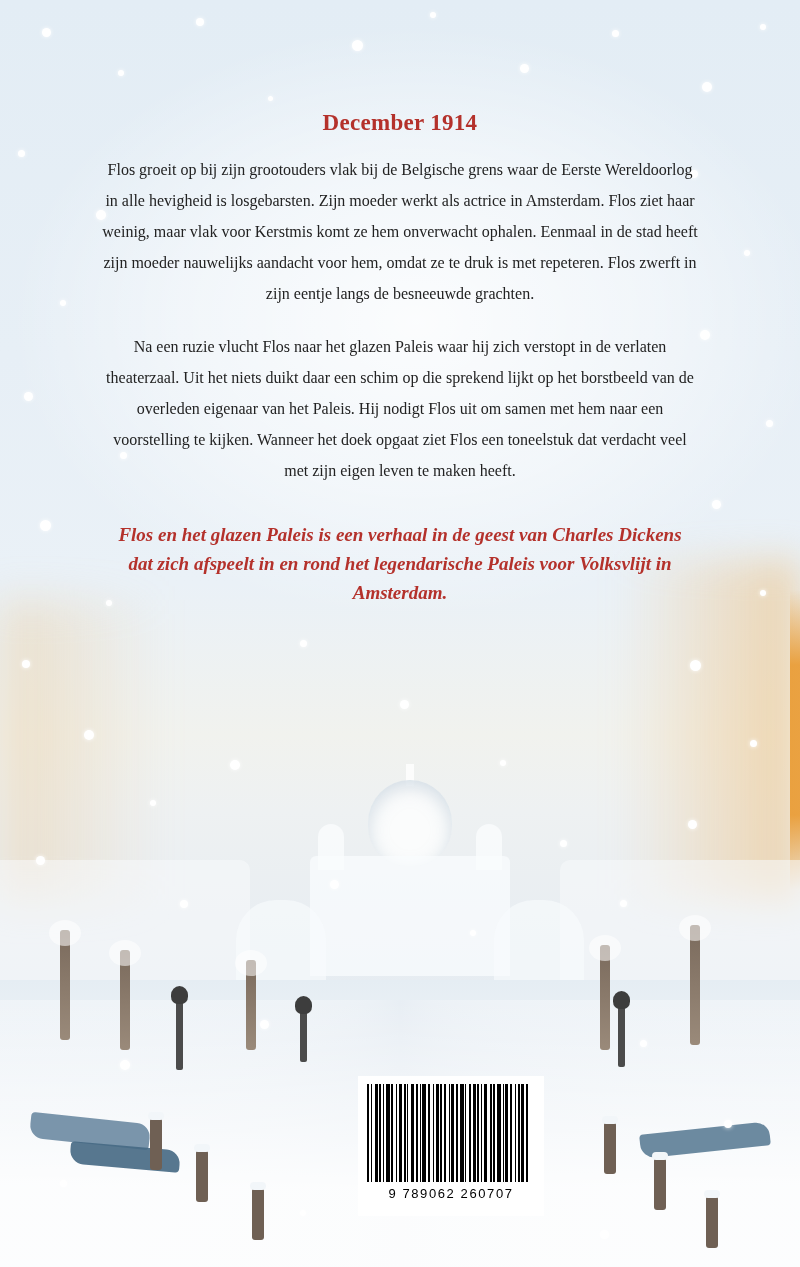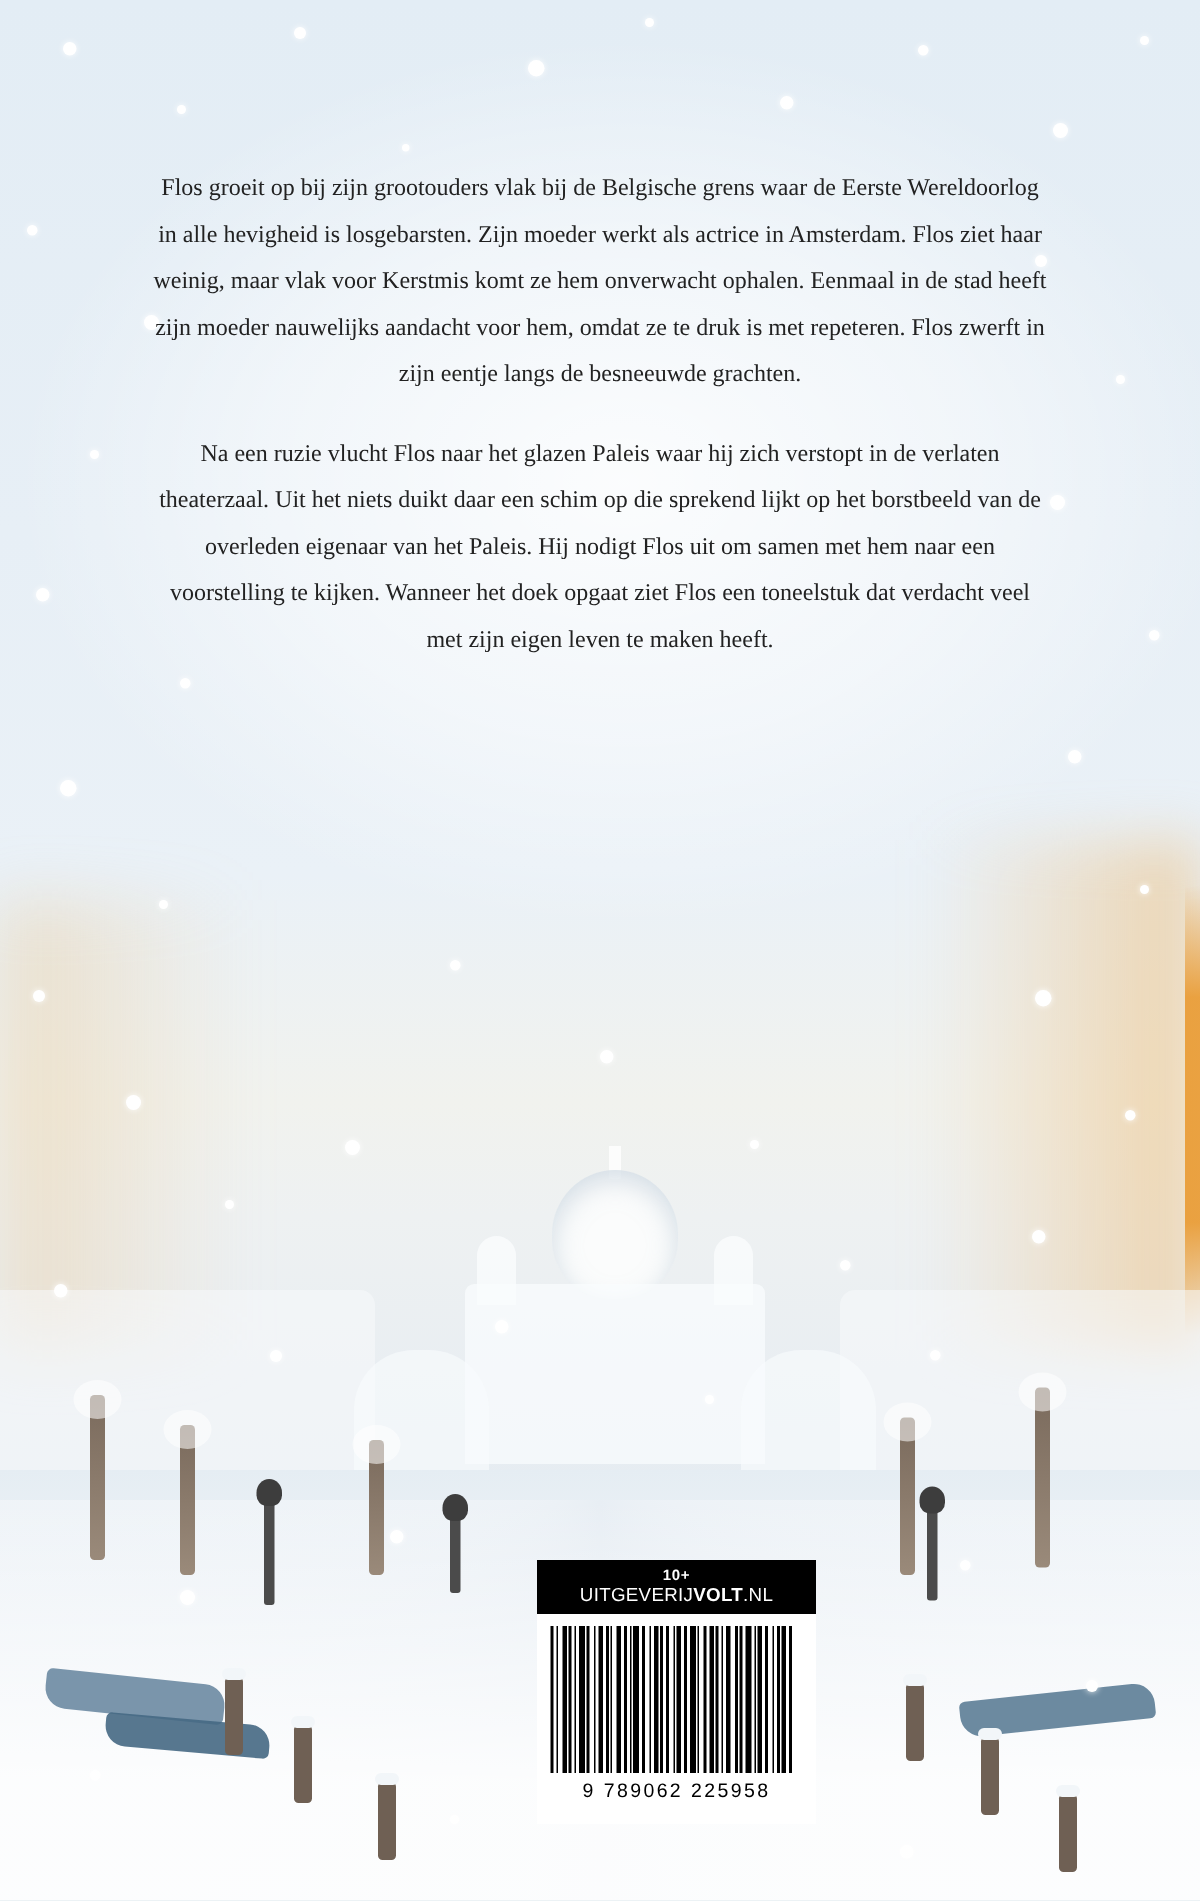--- a/index.html
+++ b/index.html
@@ -403,28 +403,26 @@
     <span class="flake" style="left:260px; top:1020px; width:9px; height:9px;"></span>
     <span class="flake" style="left:640px; top:1040px; width:7px; height:7px;"></span>
     <span class="flake" style="left:120px; top:1060px; width:10px; height:10px;"></span>
     <span class="flake" style="left:724px; top:1120px; width:8px; height:8px;"></span>
     <span class="flake" style="left:60px;  top:1180px; width:7px; height:7px;"></span>
     <span class="flake" style="left:300px; top:1210px; width:6px; height:6px;"></span>
     <span class="flake" style="left:600px; top:1230px; width:9px; height:9px;"></span>
   </div>
 
   <div class="text-wrap">
+    <div class="heading">December 1914</div>
     <p class="para p1">Flos groeit op bij zijn grootouders vlak bij de Belgische grens waar de Eerste Wereldoorlog in alle hevigheid is losgebarsten. Zijn moeder werkt als actrice in Amsterdam. Flos ziet haar weinig, maar vlak voor Kerstmis komt ze hem onverwacht ophalen. Eenmaal in de stad heeft zijn moeder nauwelijks aandacht voor hem, omdat ze te druk is met repeteren. Flos zwerft in zijn eentje langs de besneeuwde grachten.</p>
     <p class="para p2">Na een ruzie vlucht Flos naar het glazen Paleis waar hij zich verstopt in de verlaten theaterzaal. Uit het niets duikt daar een schim op die sprekend lijkt op het borstbeeld van de overleden eigenaar van het Paleis. Hij nodigt Flos uit om samen met hem naar een voorstelling te kijken. Wanneer het doek opgaat ziet Flos een toneelstuk dat verdacht veel met zijn eigen leven te maken heeft.</p>
+    <div class="tagline">Flos en het glazen Paleis is een verhaal in de geest van Charles Dickens dat zich afspeelt in en rond het legendarische Paleis voor Volksvlijt in Amsterdam.</div>
   </div>
 
-  <div class="badge">
-    <span class="age">10+</span>
-    <span class="pub"><span>UITGEVERIJ</span><b>VOLT</b><span>.NL</span></span>
-  </div>
 
   <div class="barcode-box">
     <div class="bars">
       <i style="width:2px"></i>
         <i class="sp" style="width:2px"></i>
         <i style="width:1px"></i>
         <i class="sp" style="width:3px"></i>
       <i style="width:3px"></i>
         <i class="sp" style="width:1px"></i>
         <i style="width:2px"></i>
@@ -494,16 +492,16 @@
         <i style="width:2px"></i>
         <i class="sp" style="width:3px"></i>
       <i style="width:1px"></i>
         <i class="sp" style="width:2px"></i>
         <i style="width:2px"></i>
         <i class="sp" style="width:1px"></i>
       <i style="width:3px"></i>
         <i class="sp" style="width:2px"></i>
         <i style="width:2px"></i>
     </div>
-    <div class="barcode-num">9 789062 225958</div>
+    <div class="barcode-num">9 789062 260707</div>
   </div>
 
 </div>
 
 </body></html>

